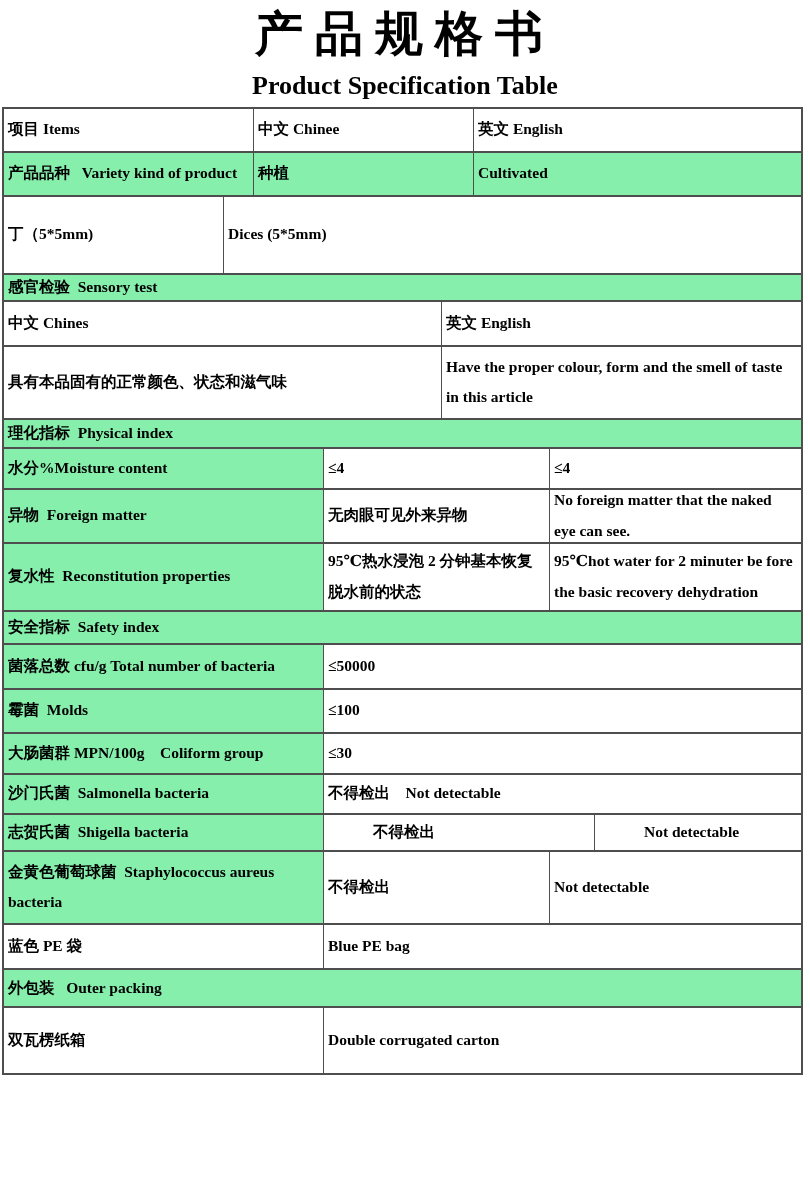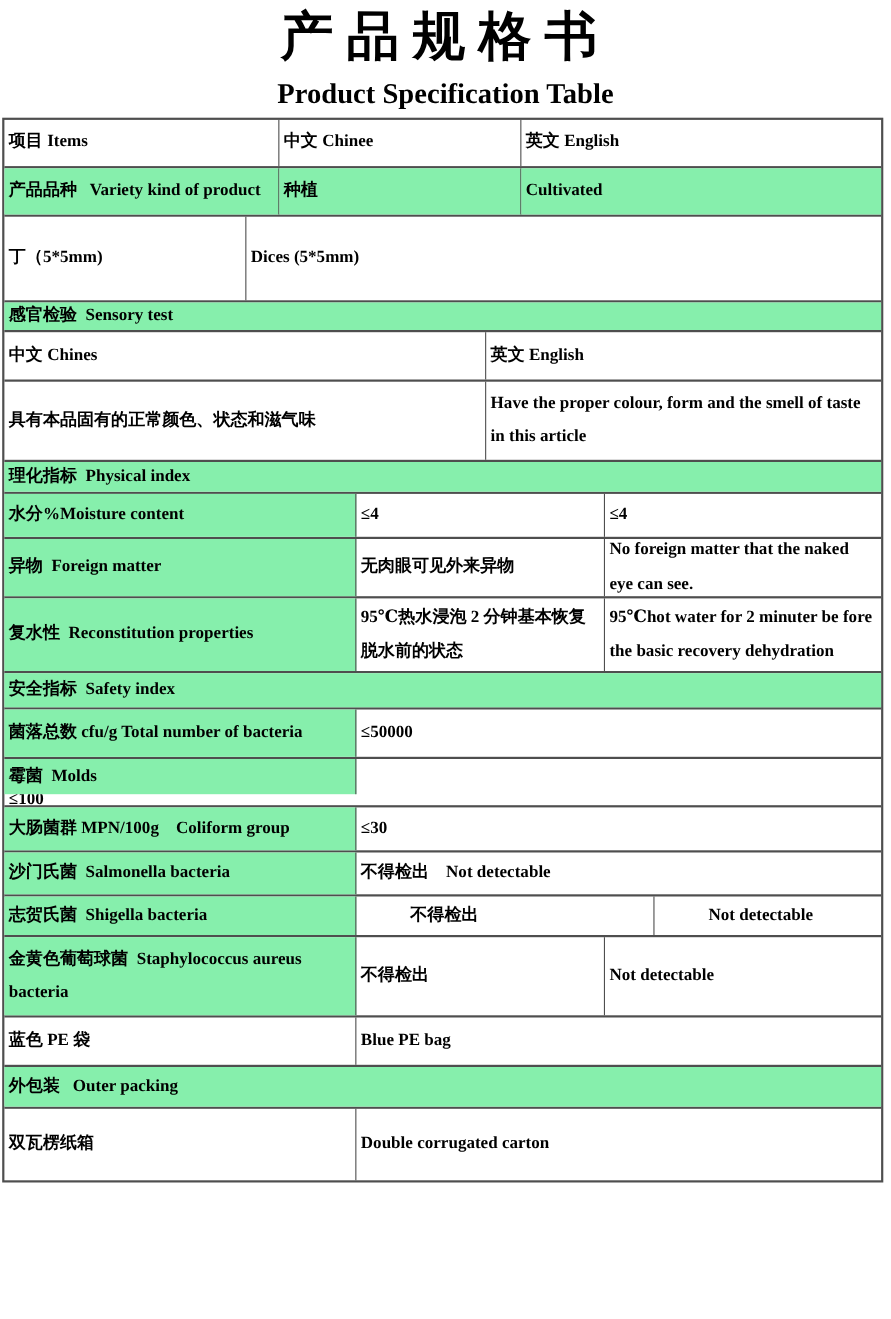--- a/index.html
+++ b/index.html
@@ -54,21 +54,21 @@
   .cA { width: 250px; } .cB { width: 220px; }
   
   .cS { width: 438px; }
   
   .cP { width: 320px; } .cQ { width: 226px; }
   .cF { flex: 1; }
   
   .h62 { height: 44px; } .h63 { height: 63px; } .h78 { height: 78px; }
   .h27 { height: 27px; } .h45 { height: 45px; } .h73 { height: 73px; }
   .h29 { height: 29px; } .h41 { height: 41px; } .h54 { height: 54px; }
-  .h68 { height: 68px; } .h33 { height: 33px; } .h44 { height: 44px; flex-direction: column; }
+  .h68 { height: 68px; } .h33 { height: 33px; } .h44 { height: 44px; }
   .h40 { height: 40px; } .h37 { height: 37px; gap: 45px; } .h38 { height: 38px; }
   .h58 { height: 65px; }
 </style>
 </head>
 <body>
 
 <div class="page">
 
   <div class="title-zh">产品规格书</div>
   <div class="title-en">Product Specification Table</div>

